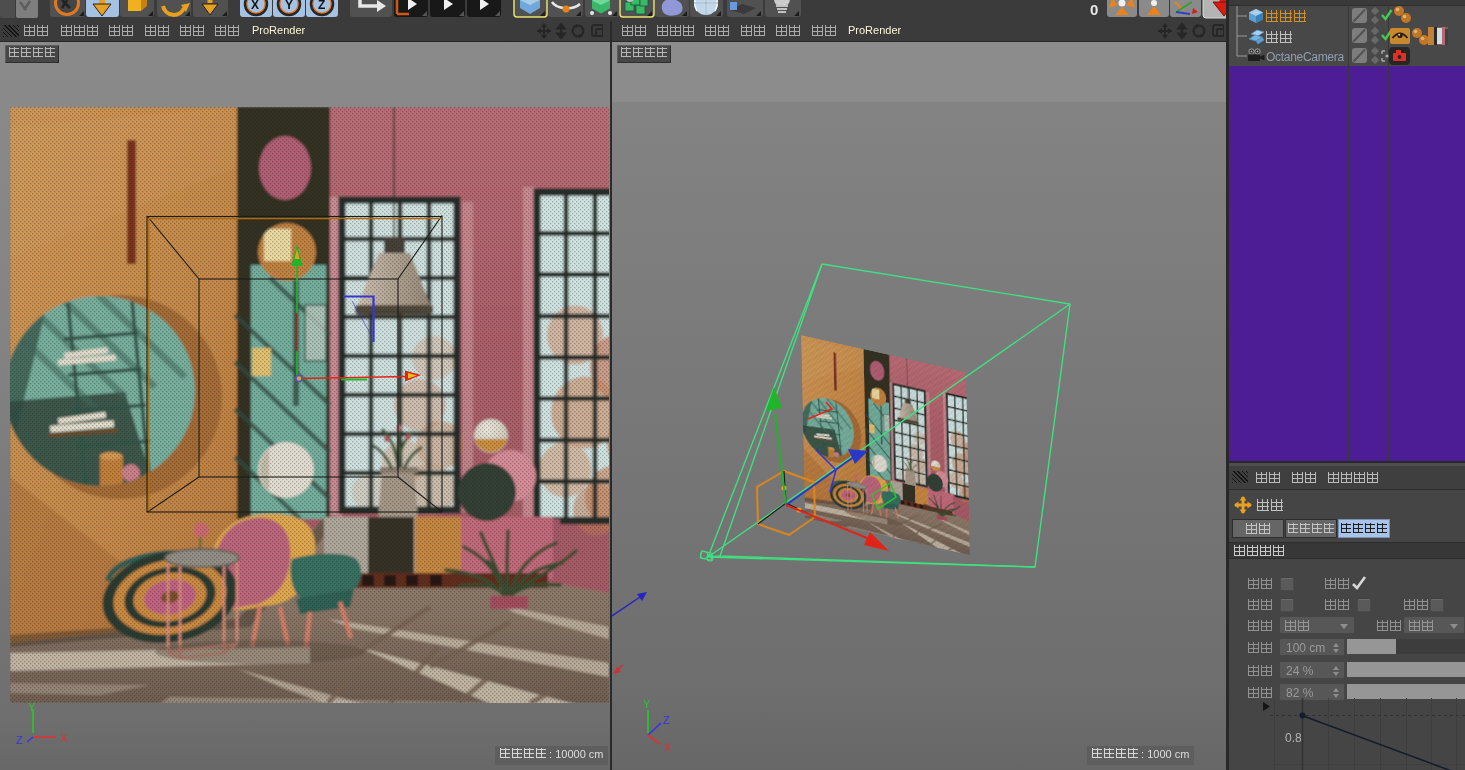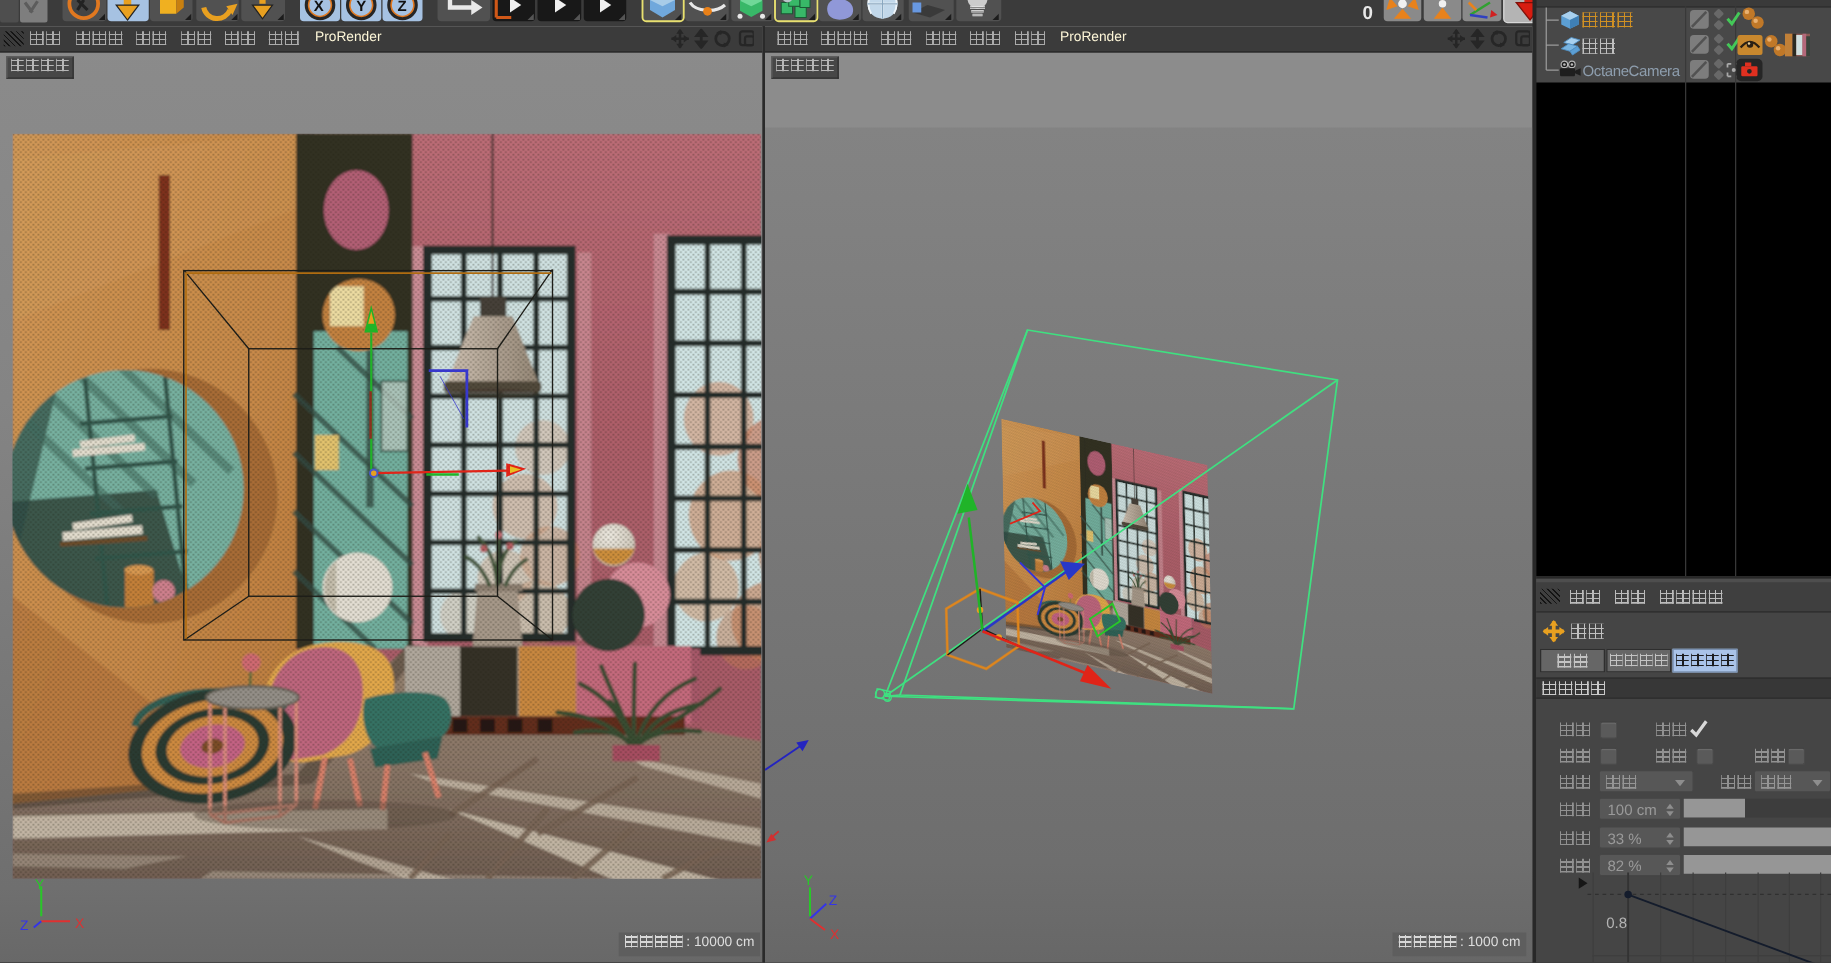--- a/index.html
+++ b/index.html
@@ -268,27 +268,27 @@
     <path d="M11 644 L4 650" stroke="#d03030" stroke-width="1.4"></path>
     <path d="M1 653 L9 651 L5 646 Z" fill="#d03030"></path>
 
     <path d="M36 712 V689" stroke="#28c828" stroke-width="1.6"></path>
     <path d="M36 714 L49 702" stroke="#3434e8" stroke-width="1.6"></path>
     <path d="M36 714 L48 723" stroke="#e03030" stroke-width="1.6"></path>
     <text x="31" y="687" fill="#28c828" font-size="11" font-family="Liberation Sans">Y</text>
     <text x="51" y="703" fill="#3434e8" font-size="11" font-family="Liberation Sans">Z</text>
     <text x="52" y="730" fill="#e03030" font-size="11" font-family="Liberation Sans">X</text>
   </svg>
-  <div class="gridlab" style="left:502px;top:725px"><span style="color:#dedede"><i class="zh z10"></i><i class="zh z10"></i><i class="zh z10"></i><i class="zh z10"></i></span> : 1000 cm</div>
+  <div class="gridlab" style="left:475px;top:725px"><span style="color:#dedede"><i class="zh z10"></i><i class="zh z10"></i><i class="zh z10"></i><i class="zh z10"></i></span> : 1000 cm</div>
 </div>
 <div class="abs" style="left:1226px;top:0;width:3px;height:770px;background:#282828"></div>
 
 <div class="abs" id="sidebar" style="left:1229px;top:0;width:236px;height:770px;background:#444444;font-size:12px;color:#c6c6c6">
 
-  <div class="abs" style="left:0;top:0;width:236px;height:461px;background:#000000">
+  <div class="abs" style="left:0;top:0;width:236px;height:461px;background:#4c1d95">
     <div class="abs" style="left:0;top:0;width:236px;height:5px;background:#3a3a3a;border-bottom:1px solid #2e2e2e"></div>
     <div class="abs" style="left:0;top:6px;width:236px;height:60px;background:#484848"></div>
     <div class="abs" style="left:119px;top:5px;width:1px;height:456px;background:#383838"></div>
     <div class="abs" style="left:159px;top:5px;width:1px;height:456px;background:#383838"></div>
     <svg class="abs" style="left:0;top:0" width="236" height="70" viewBox="0 0 236 70">
       <path d="M8 6 V56 M8 16 H18 M8 36 H18 M8 56 H18" stroke="#9a9a9a" stroke-width="1" fill="none"></path>
 
       <g transform="translate(20,9)">
         <path d="M7 0 l7 3.5 v7 l-7 3.5 l-7 -3.5 v-7 z" fill="#5c9fd4"></path>
         <path d="M7 0 l7 3.5 -7 3.5 -7 -3.5 z" fill="#a8d0ee"></path>
@@ -411,21 +411,21 @@
       <span class="abs" style="left:148px;top:50px"><i class="zh"></i><i class="zh"></i></span>
       <div class="abs dd" style="left:174px;top:46px;width:62px"><span style="color:#999"><i class="zh"></i><i class="zh"></i></span><b class="dar"></b></div>
 
       <span class="abs" style="left:19px;top:72px"><i class="zh"></i><i class="zh"></i></span>
       <div class="abs spin" style="left:50px;top:68px">100 cm</div>
       <div class="abs" style="left:118px;top:69px;width:118px;height:15px;background:#3d3d3d">
           <div style="width:49px;height:15px;background:#969696"></div>
         </div>
 
       <span class="abs" style="left:19px;top:95px"><i class="zh"></i><i class="zh"></i></span>
-      <div class="abs spin" style="left:50px;top:91px">33 %</div>
+      <div class="abs spin" style="left:50px;top:91px">24 %</div>
       <div class="abs" style="left:118px;top:92px;width:118px;height:15px;background:#969696"></div>
 
       <span class="abs" style="left:19px;top:117px"><i class="zh"></i><i class="zh"></i></span>
       <div class="abs spin" style="left:50px;top:113px">82 %</div>
       <div class="abs" style="left:118px;top:114px;width:118px;height:15px;background:#969696"></div>
     </div>
 
     <svg class="abs" style="left:0;top:228px" width="236" height="76" viewBox="0 0 236 76">
       <g stroke="#3e3e3e" stroke-width="1">
         <path d="M45.5 4 V76 M99.5 4 V76 M125.5 4 V76 M151.5 4 V76 M177.5 4 V76 M202.5 4 V76 M227.5 4 V76"></path>

